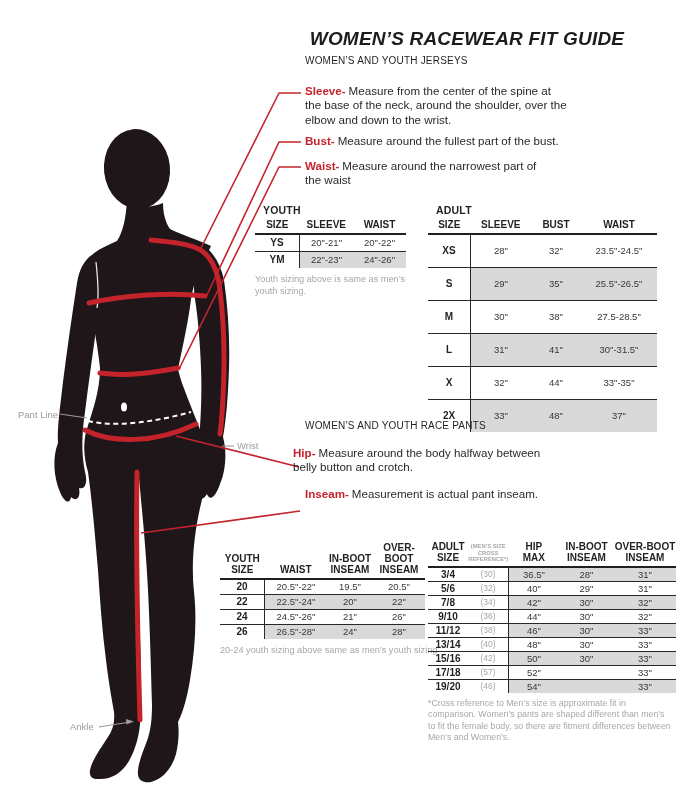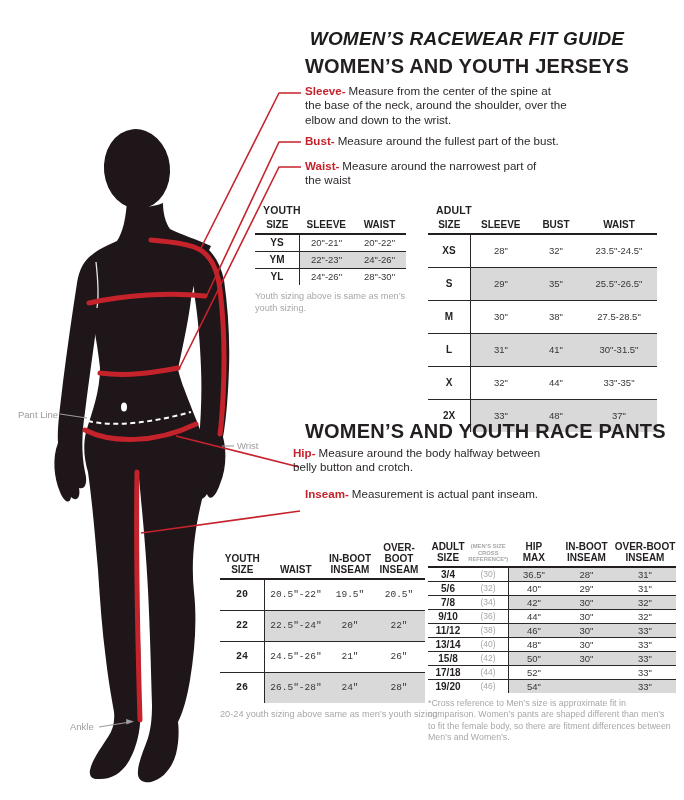--- a/index.html
+++ b/index.html
@@ -2,21 +2,21 @@
 <html><head>
 <meta charset="utf-8">
 <style>
   html,body{margin:0;padding:0;background:#ffffff;}
   .page{position:relative;width:684px;height:800px;background:#ffffff;overflow:hidden;
         font-family:"Liberation Sans",sans-serif;color:#231f20;}
   .abs{position:absolute;}
 
   .title{font-size:19px;font-weight:800;font-style:italic;letter-spacing:.2px;
          color:#1d1c1a;text-align:center;white-space:nowrap;margin-top:7px;}
-  .section-heading{font-size:20px;font-weight:700;letter-spacing:.2px;color:#231f20;white-space:nowrap;}
+  .section-heading{font-size:10px;font-weight:400;letter-spacing:.2px;color:#231f20;white-space:nowrap;}
 
   .measure{font-size:11.6px;line-height:1.25;color:#2d2829;}
   .term{font-weight:800;color:#c5232b;margin-right:3px;}
 
   .fig-label{font-size:9.5px;color:#9d9b9c;white-space:nowrap;}
 
   .tbl-caption{font-weight:800;font-size:10.5px;color:#231f20;margin:0 0 3px 8px;letter-spacing:.2px;}
   table.t{border-collapse:collapse;table-layout:fixed;}
   .t th{font-weight:800;font-size:10px;color:#231f20;vertical-align:bottom;
         padding:0 0 3px 0;text-align:center;line-height:1.1;}
@@ -24,21 +24,21 @@
   .t td{font-size:9.5px;color:#3a3536;padding:0;text-align:center;}
   .t tbody tr + tr{border-top:1px solid #2b2627;}
   .t td.sz{font-weight:800;color:#231f20;font-size:10px;margin-top:8px;}
   .t td.rf{color:#a8a6a7;font-size:8.5px;}
   .t th.rf div{font-size:5.8px;color:#a8a6a7;line-height:1.15;font-weight:700;}
   .t tbody td.dv{border-right:1.5px solid #2b2627;}
   .t td.sh{background:#d9d9d9;}
 
   .t-yj tbody tr{height:17px;}
   .t-aj tbody tr{height:33px;}
-  .t-yp tbody tr{height:31px;font-family:Liberation Mono, monospace;}
+  .t-yp tbody tr{height:15px;}
   .t-ap tbody tr{height:14px;}
   .t-yj .c0{width:44px}.t-yj .c1{width:53px}.t-yj .c2{width:53px}
   .t-aj .c0{width:42px}.t-aj .c1{width:60px}.t-aj .c2{width:50px}.t-aj .c3{width:76px}
   .t-yp .c0{width:44px}.t-yp .c1{width:62px}.t-yp .c2{width:46px}.t-yp .c3{width:52px}
   .t-ap .c0{width:40px}.t-ap .c1{width:40px}.t-ap .c2{width:50px}.t-ap .c3{width:55px}.t-ap .c4{width:62px}
 
   .tbl-note{font-size:9.2px;color:#a9a7a8;line-height:1.25;margin-top:6px;}
   .footnote{font-size:8.8px;color:#a9a7a8;line-height:1.3;margin-top:5px;width:243px;}
 </style>
 </head>
@@ -178,25 +178,20 @@
           <tr>
             <td class="c0 sz dv">YS</td>
             <td class="c1">20"-21"</td>
             <td class="c2">20"-22"</td>
           </tr>
           <tr>
             <td class="c0 sz dv">YM</td>
             <td class="c1 sh">22"-23"</td>
             <td class="c2 sh">24"-26"</td>
           </tr>
-          <tr>
-            <td class="c0 sz dv">YL</td>
-            <td class="c1">24"-26"</td>
-            <td class="c2">28"-30"</td>
-          </tr>
         </tbody>
       </table>
     <div class="tbl-note" style="margin-left:0;width:158px">Youth sizing above is same as men’s youth sizing.</div>
   </div>
 
   <div class="abs" style="left:428px;top:204px;width:230px">
     <div class="tbl-caption">ADULT</div>
     <table class="t t-aj">
         <thead>
           <tr>
@@ -380,29 +375,29 @@
             <td class="c4 sh">33"</td>
           </tr>
           <tr>
             <td class="c0 sz">13/14</td>
             <td class="c1 rf dv">(40)</td>
             <td class="c2">48"</td>
             <td class="c3">30"</td>
             <td class="c4">33"</td>
           </tr>
           <tr>
-            <td class="c0 sz">15/8</td>
+            <td class="c0 sz">15/16</td>
             <td class="c1 rf dv">(42)</td>
             <td class="c2 sh">50"</td>
             <td class="c3 sh">30"</td>
             <td class="c4 sh">33"</td>
           </tr>
           <tr>
             <td class="c0 sz">17/18</td>
-            <td class="c1 rf dv">(44)</td>
+            <td class="c1 rf dv">(57)</td>
             <td class="c2">52"</td>
             <td class="c3"></td>
             <td class="c4">33"</td>
           </tr>
           <tr>
             <td class="c0 sz">19/20</td>
             <td class="c1 rf dv">(46)</td>
             <td class="c2 sh">54"</td>
             <td class="c3 sh"></td>
             <td class="c4 sh">33"</td>

